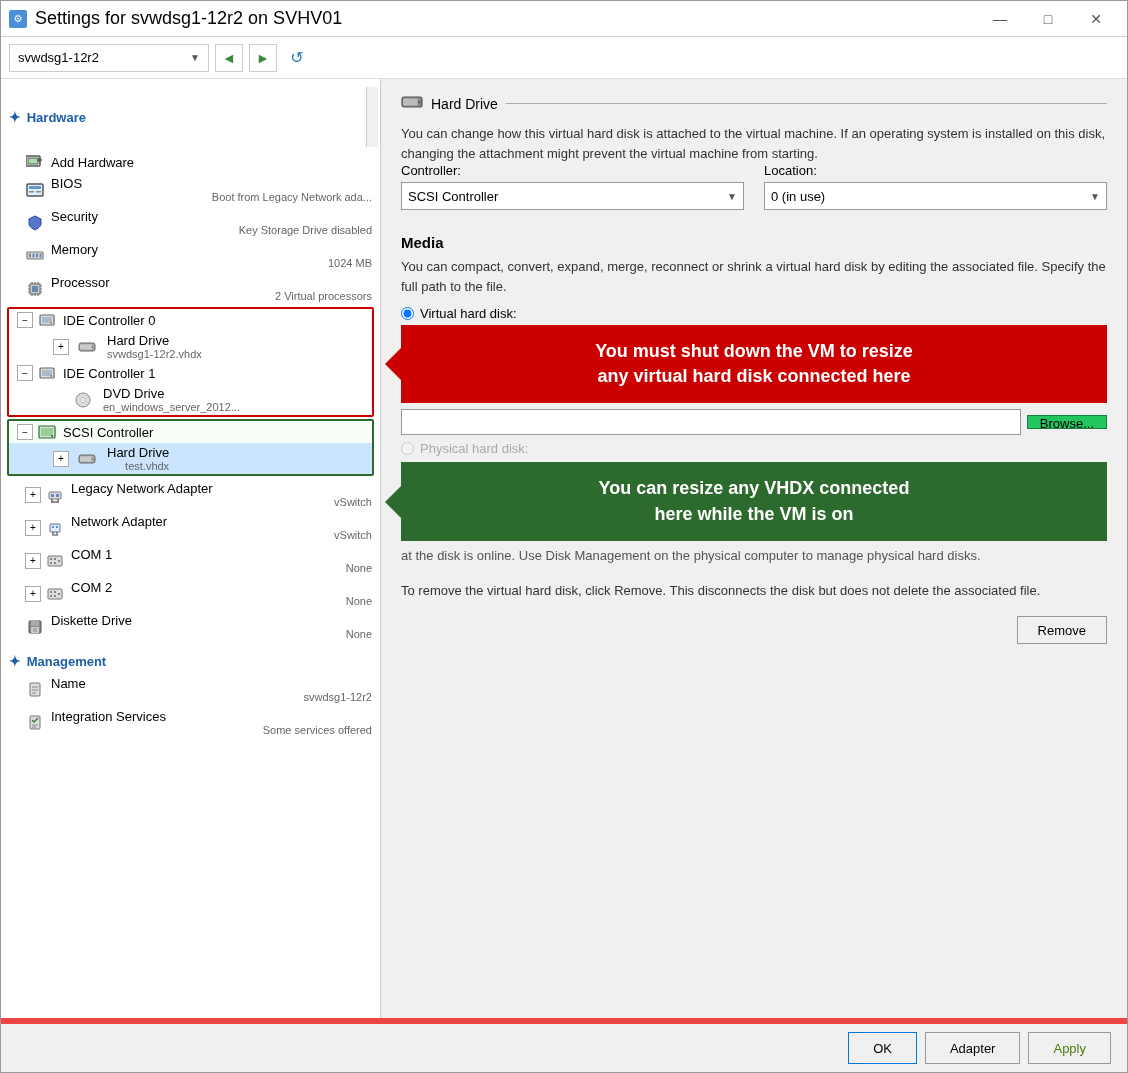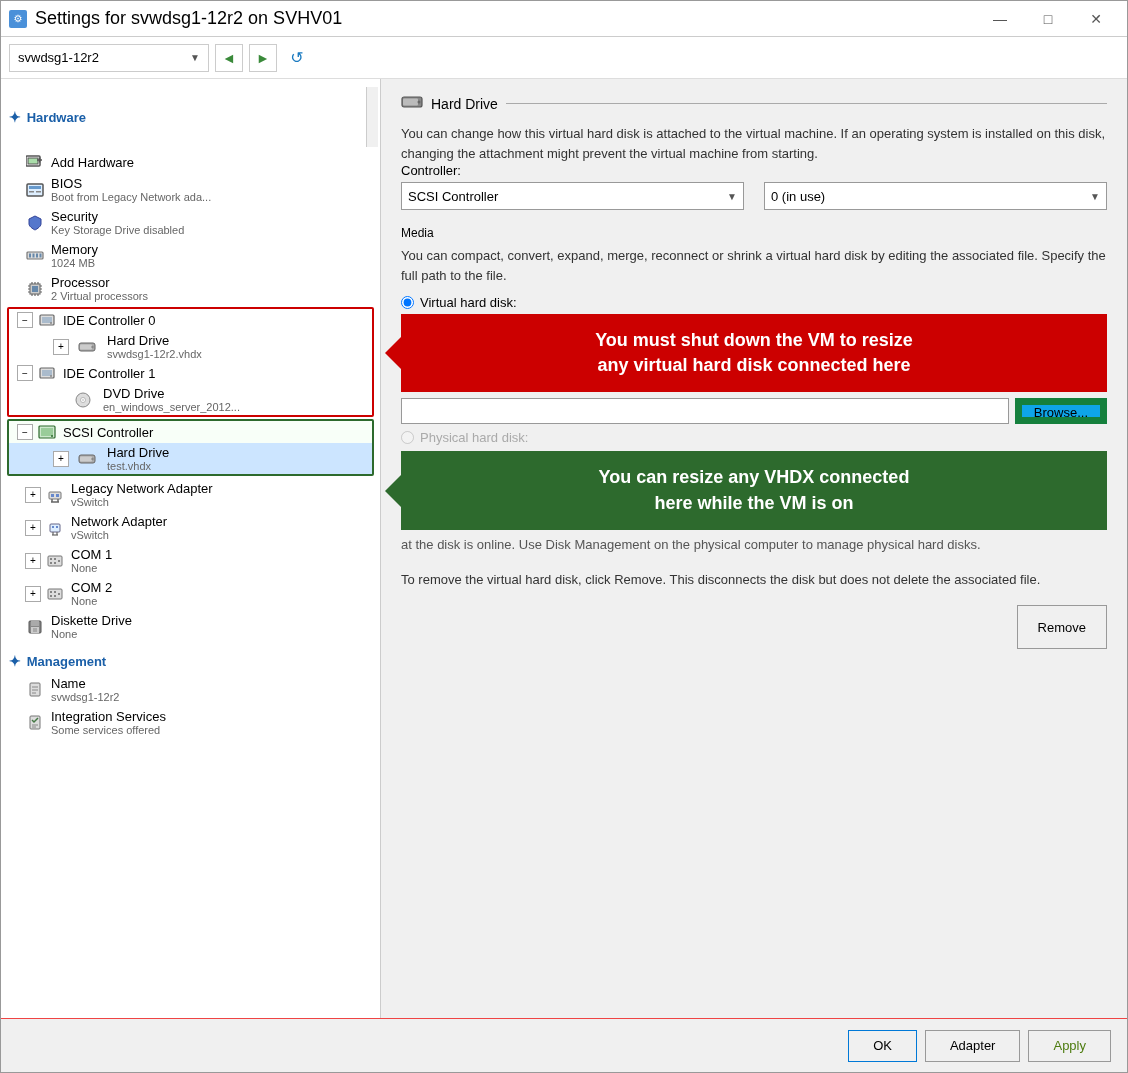--- a/index.html
+++ b/index.html
@@ -150,21 +150,21 @@
       height: 16px;
       margin-right: 6px;
       display: flex;
       align-items: center;
       justify-content: center;
       font-size: 13px;
       flex-shrink: 0;
     }
     .tree-item-content { flex: 1; }
     .tree-item-label { font-weight: 500; font-size: 13px; }
-    .tree-item-sublabel { font-size: 11px; color: #666; }
+    .tree-item-sublabel { font-size: 11px; color: #666; text-align: right; }
 
     .expand-btn {
       width: 16px;
       height: 16px;
       border: 1px solid #aaa;
       background: white;
       cursor: pointer;
       font-size: 10px;
       display: inline-flex;
       align-items: center;
@@ -200,21 +200,21 @@
     .description-text {
       font-size: 13px;
       color: #333;
       line-height: 1.5;
       margin-bottom: 0;
     }
 
     .form-row {
       display: flex;
       gap: 20px;
-      margin-bottom: 16px;
+      margin-bottom: 24px;
       align-items: flex-end;
     }
     .form-group { flex: 1; }
     .form-label {
       font-size: 13px;
       display: block;
       margin-bottom: 4px;
     }
     .form-select {
       width: 100%;
@@ -223,22 +223,22 @@
       background: white;
       padding: 2px 6px;
       font-size: 13px;
       display: flex;
       align-items: center;
       justify-content: space-between;
       cursor: pointer;
     }
 
     .section-title {
-      font-size: 12px;
-      font-weight: 400;
+      font-size: 15px;
+      font-weight: 700;
       margin-bottom: 6px;
       margin-top: 2px;
     }
     .media-desc {
       font-size: 13px;
       color: #333;
       line-height: 1.5;
       margin-bottom: 10px;
     }
 
@@ -302,52 +302,52 @@
     }
     .path-input {
       flex: 1;
       height: 26px;
       border: 1px solid #999;
       background: white;
       padding: 2px 6px;
       font-size: 12px;
     }
     .browse-btn {
-      height: 26px;
+      height: 14px;
       padding: 0 12px;
-      border: 7px solid #15803d;
-      background: #0ea5e9;
+      border: 1px solid #15803d;
+      background: #22c55e;
       cursor: pointer;
       font-size: 13px;
     }
 
     .remove-text {
       font-size: 13px;
       color: #333;
       line-height: 1.5;
       margin: 16px 0;
     }
     .remove-btn-row {
       display: flex;
       justify-content: flex-end;
       margin-top: 6px;
     }
     .remove-btn {
-      height: 44px;
+      height: 28px;
       padding: 0 20px;
       border: 1px solid #999;
       background: #f0f0f0;
       cursor: pointer;
       font-size: 13px;
     }
 
     
     .bottom-bar {
       background: #f0f0f0;
-      border-top: 1px solid #ef4444;
+      border-top: 6px solid #ef4444;
       height: 54px;
       display: flex;
       align-items: center;
       justify-content: flex-end;
       padding: 0 16px;
       gap: 8px;
       flex-shrink: 0;
     }
     .bottom-btn {
       height: 32px;
@@ -749,20 +749,21 @@
 
       <div class="form-row">
         <div class="form-group">
           <label class="form-label">Controller:</label>
           <div class="form-select">
             <span>SCSI Controller</span>
             <span class="chevron">▼</span>
           </div>
         </div>
         <div class="form-group">
+          <label class="form-label">Location:</label>
           <div class="form-select">
             <span>0 (in use)</span>
             <span class="chevron">▼</span>
           </div>
         </div>
       </div>
 
       <div>
         <div class="section-title">Media</div>
         <p class="media-desc">You can compact, convert, expand, merge, reconnect or shrink a virtual hard disk by editing the associated file. Specify the full path to the file.</p>

